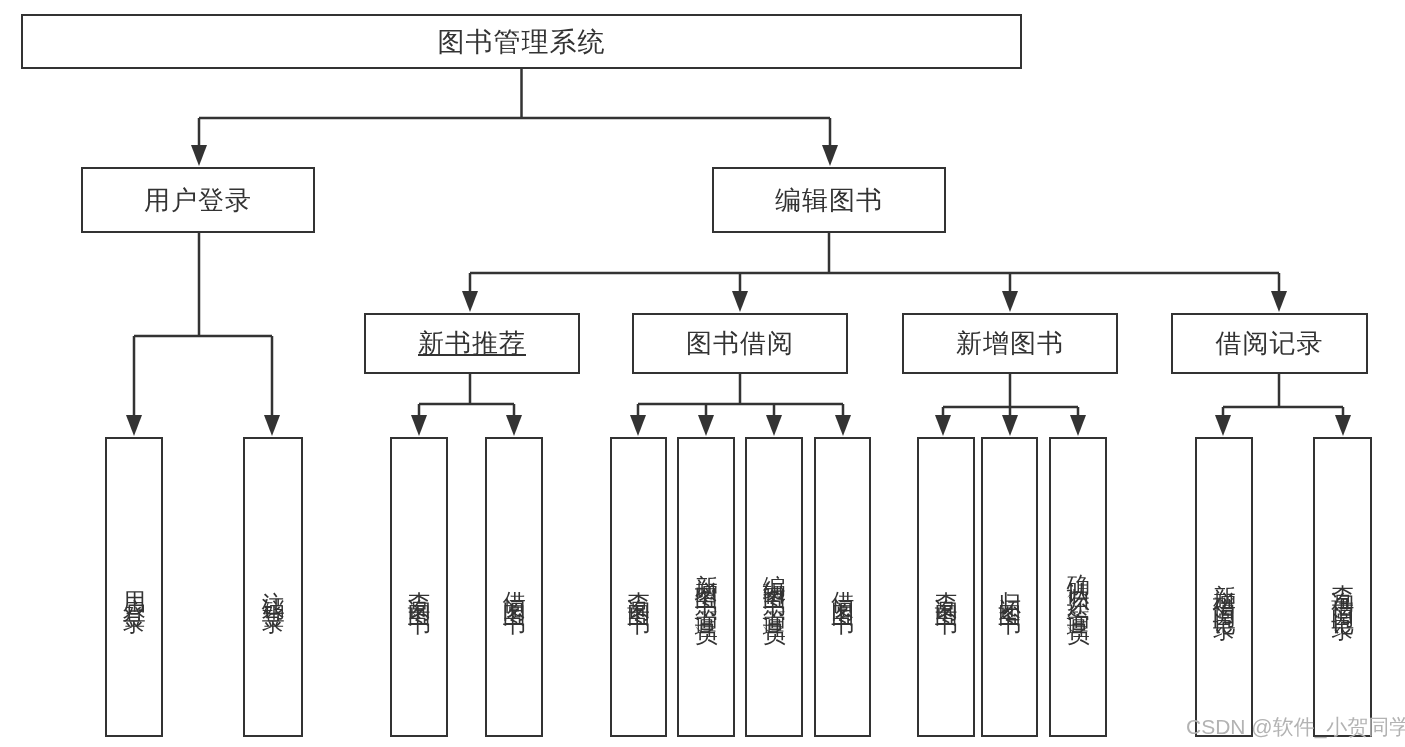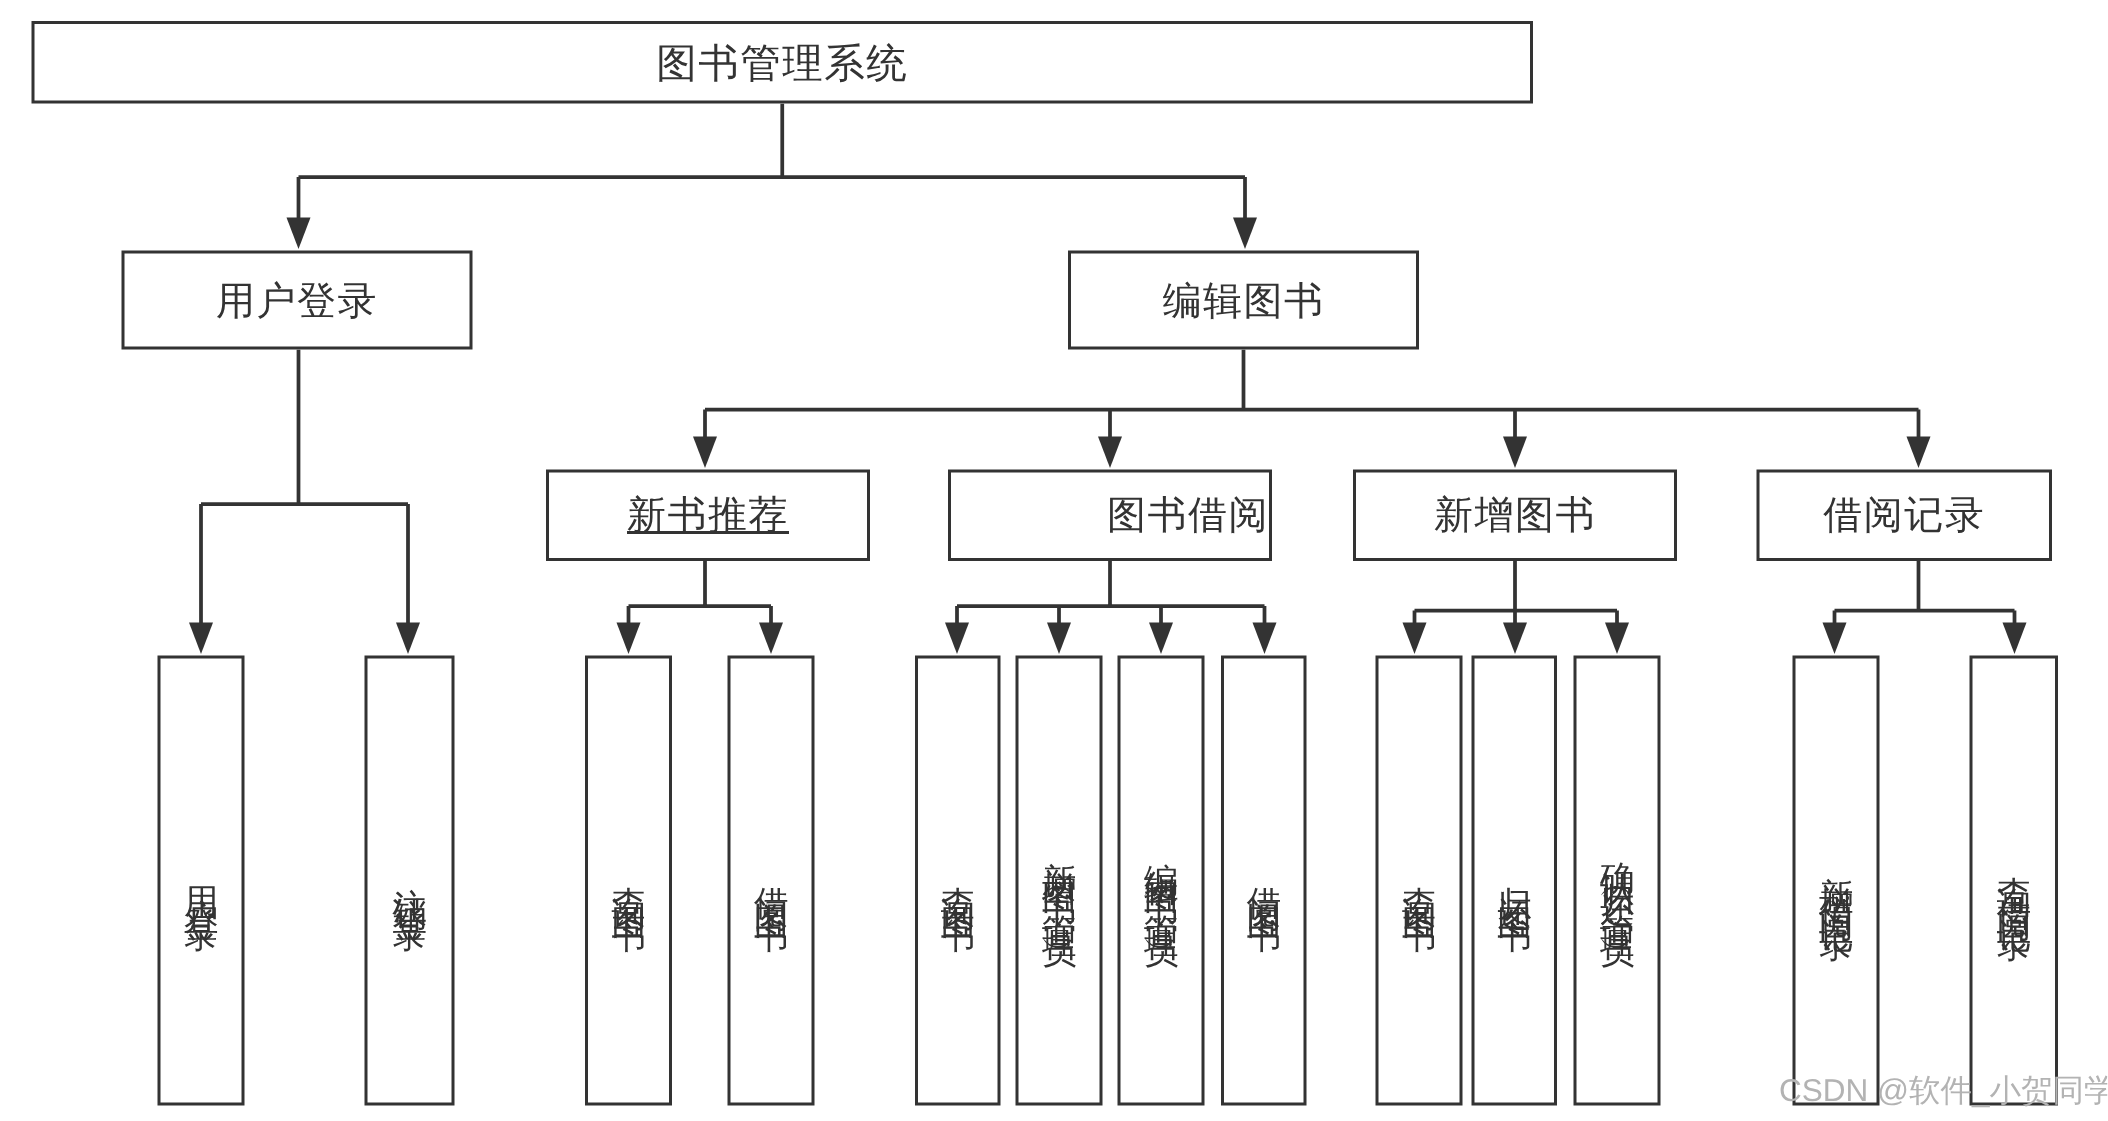--- a/index.html
+++ b/index.html
@@ -91,21 +91,21 @@
   <div class="node h-node" style="left:81px;top:167px;width:234px;height:66px;">
     <span>用户登录</span>
   </div>
   <div class="node h-node" style="left:712px;top:167px;width:234px;height:66px;">
     <span>编辑图书</span>
   </div>
 
   <div class="node h-node" style="left:364px;top:313px;width:216px;height:61px;text-decoration:underline;">
     <span>新书推荐</span>
   </div>
-  <div class="node h-node" style="left:632px;top:313px;width:216px;height:61px;justify-content:flex-end;">
+  <div class="node h-node" style="left:632px;top:313px;width:216px;height:61px;">
     <span>图书借阅</span>
   </div>
   <div class="node h-node" style="left:902px;top:313px;width:216px;height:61px;">
     <span>新增图书</span>
   </div>
   <div class="node h-node" style="left:1171px;top:313px;width:197px;height:61px;">
     <span>借阅记录</span>
   </div>
 
   <div class="node leaf" style="left:105px;top:437px;width:58px;height:300px;">

